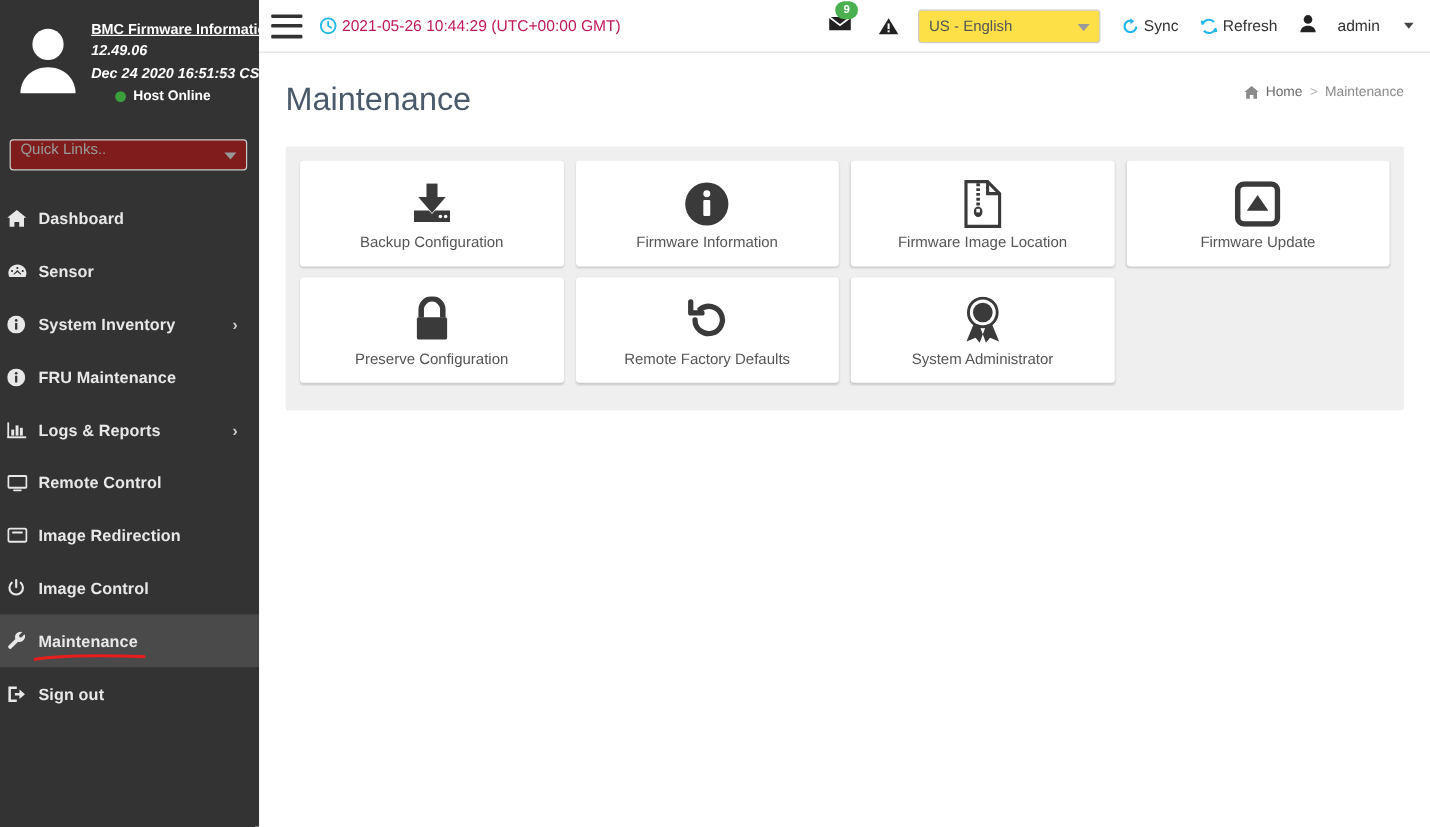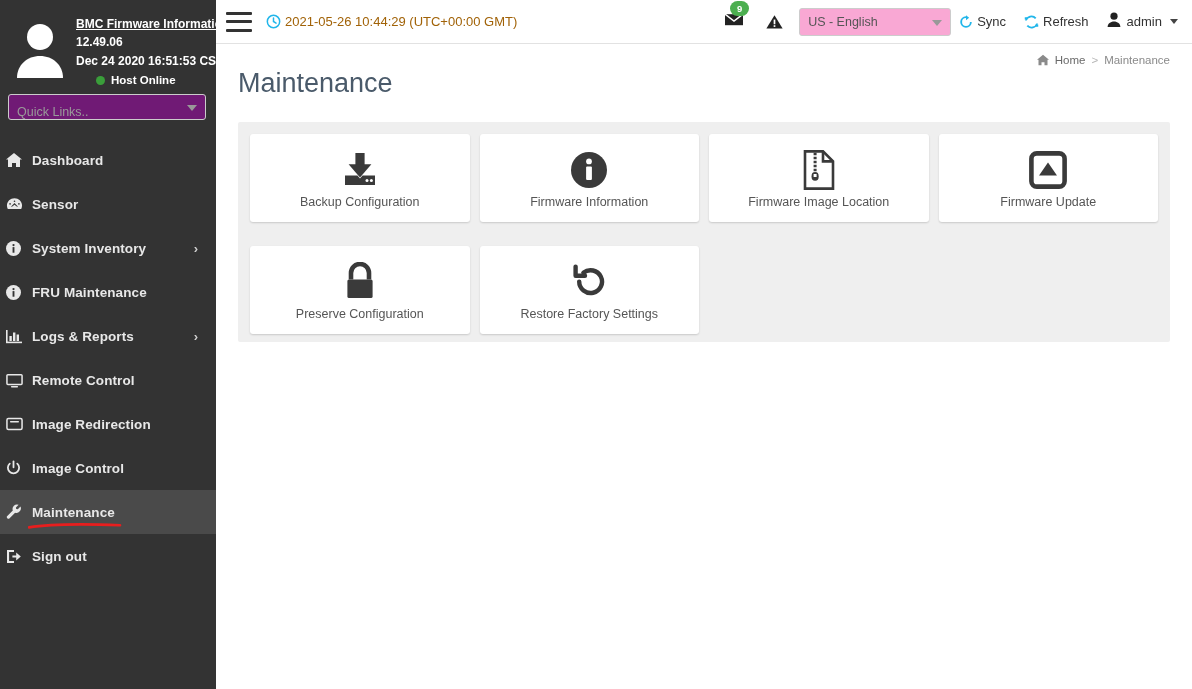--- a/index.html
+++ b/index.html
@@ -19,31 +19,32 @@
   .avatar { width: 56px; flex: 0 0 56px; padding-top: 6px; }
   .avatar svg { display: block; }
   .sb-info { padding-left: 6px; padding-top: 2px; }
   .sb-fwtitle {
     color: #fff; font-size: 12px; font-weight: bold;
     text-decoration: underline; line-height: 17px; white-space: nowrap;
   }
   .sb-ver, .sb-date {
     color: #fff; font-size: 12px; font-weight: bold; line-height: 19px;
     white-space: nowrap;
+    font-style: italic;
   }
   .sb-status {
     display: flex; align-items: center; gap: 6px; margin-top: 3px; padding-left: 20px;
   }
   .dot { width: 9px; height: 9px; border-radius: 50%; background: #3a9e3a; display: block; }
   .sb-status-text { color: #fff; font-size: 11.5px; font-weight: bold; }
 
   .quicklinks {
-    margin: 2px 10px 0 8px; height: 26px; background: #701a75;
+    margin: 24px 10px 0 8px; height: 26px; background: #7f1d1d;
     border: 1px solid #ccc; border-radius: 3px;
-    display: flex; align-items: flex-end; padding: 0 8px;
+    display: flex; align-items: flex-start; padding: 0 8px;
     position: relative;
   }
   .quicklinks .ql-text { font-size: 12.5px; color: #9a9a9a; }
   .caret-dn {
     position: absolute; right: 8px; top: 50%; margin-top: -2px;
     width: 0; height: 0; border-left: 5px solid transparent;
     border-right: 5px solid transparent; border-top: 6px solid #999;
   }
 
   .nav { margin-top: 18px; }
@@ -74,70 +75,70 @@
 
   .topbar {
     height: 44px; background: #fff; border-bottom: 1px solid #e2e2e2;
     display: flex; align-items: center; padding: 0 14px 0 10px;
   }
   .hamburger { width: 26px; height: 20px; display: flex; flex-direction: column;
     justify-content: space-between; cursor: pointer; margin-right: 14px; }
   .hamburger span { display: block; height: 3px; background: #333; border-radius: 1px; }
 
   .clock-ico { color: #21b6ea; display: flex; align-items: center; margin-right: 4px; }
-  .ts-text { font-size: 13px; color: #a16207; }
+  .ts-text { font-size: 13px; color: #be185d; }
 
   .topbar-right { margin-left: auto; display: flex; align-items: center; gap: 0; }
   .mail-wrap { position: relative; margin-right: 22px; display: flex; align-items: center; cursor: pointer; }
   .badge {
     position: absolute; top: -11px; left: 6px; background: #4caf50; color: #fff;
     min-width: 19px; height: 15px; border-radius: 9px; font-size: 9.5px;
     font-weight: bold; display: flex; align-items: center; justify-content: center;
     padding: 0 4px;
   }
   .warn-ico { margin-right: 16px; display: flex; align-items: center; cursor: pointer; }
 
   .lang-select {
     width: 152px; height: 28px; border: 1px solid #ccc; border-radius: 3px;
-    background: #f9a8d4; display: flex; align-items: center; padding: 4px 8px;
-    position: relative; margin-right: 8px; cursor: pointer;
+    background: #fde047; display: flex; align-items: center; padding: 4px 8px;
+    position: relative; margin-right: 18px; cursor: pointer;
   }
   .lang-select .lang-text { font-size: 12.5px; color: #555; }
 
   .tb-action {
     display: flex; align-items: center; gap: 4px; margin-right: 18px;
     font-size: 13px; color: #333; cursor: pointer;
   }
   .tb-action .ic { color: #21b6ea; display: flex; align-items: center; }
 
-  .user-menu { display: flex; align-items: center; gap: 6px; cursor: pointer; }
+  .user-menu { display: flex; align-items: center; gap: 18px; cursor: pointer; }
   .user-menu .uname { font-size: 13px; color: #333; }
   .user-caret {
     width: 0; height: 0; border-left: 4px solid transparent;
     border-right: 4px solid transparent; border-top: 5px solid #444; margin-left: 2px;
   }
 
   
   .page-head { position: relative; padding: 22px 22px 0 22px; height: 78px; }
   .page-title { font-size: 27px; color: #4a5a6a; font-weight: normal; line-height: 34px; }
   .breadcrumb {
-    position: absolute; right: 22px; top: 10px; display: flex;
+    position: absolute; right: 22px; top: 27px; display: flex;
     align-items: center; gap: 6px; font-size: 11.5px; color: #8a8a8a;
   }
   .breadcrumb .home-ico { color: #8a8a8a; display: flex; align-items: center; }
   .bc-link { color: #6a6a6a; }
   .bc-sep { color: #b5b5b5; }
   .bc-cur { color: #8a8a8a; }
 
   
   .panel {
     margin: 0 22px; background: #efefef; padding: 12px;
     border-radius: 2px; height: 220px;
   }
-  .tiles { display: grid; grid-template-columns: repeat(4, 1fr); gap: 24px 10px; }
+  .tiles { display: grid; grid-template-columns: repeat(4, 1fr); gap: 9px 10px; }
   .tile {
     background: #fff; height: 88px; border-radius: 3px;
     display: flex; flex-direction: column; align-items: center;
     justify-content: center; cursor: pointer;
     box-shadow: 0 1px 2px rgba(0,0,0,.16);
   }
   .tile-ico { height: 46px; display: flex; align-items: center; justify-content: center; color: #3a3a3a; }
   .tile-label { font-size: 12.5px; color: #555; margin-top: 2px; }
 </style>
 </head>
@@ -433,21 +434,31 @@
         </div>
 
 
         <div class="tile">
           <span class="tile-ico">
             <svg width="38" height="38" viewBox="0 0 38 38" fill="none" stroke="currentColor" stroke-width="4.4">
               <path d="M9.2 18.6a11.4 11.4 0 1 0 4.2-8.8" stroke-linecap="round"></path>
               <path d="M5.6 3.6v9.2h9.4" stroke-linecap="round" stroke-linejoin="round"></path>
             </svg>
           </span>
-          <span class="tile-label">Restore Factory Settings</span>
-        </div>
-
+          <span class="tile-label">Remote Factory Defaults</span>
+        </div>
+
+        <div class="tile">
+          <span class="tile-ico">
+            <svg width="36" height="40" viewBox="0 0 36 40" fill="currentColor">
+              <path d="M10.6 22.6 4.4 37.6l7.6-3.2 3.4 4.2 5-13.6zM25.4 22.6l6.2 15-7.6-3.2-3.4 4.2-5-13.6z"></path>
+              <circle cx="18" cy="13.4" r="12" fill="none" stroke="currentColor" stroke-width="2.4"></circle>
+              <circle cx="18" cy="13.4" r="8.2"></circle>
+            </svg>
+          </span>
+          <span class="tile-label">System Administrator</span>
+        </div>
 
       </div>
     </div>
 
   </div>
 </div>
 
 </body></html>

